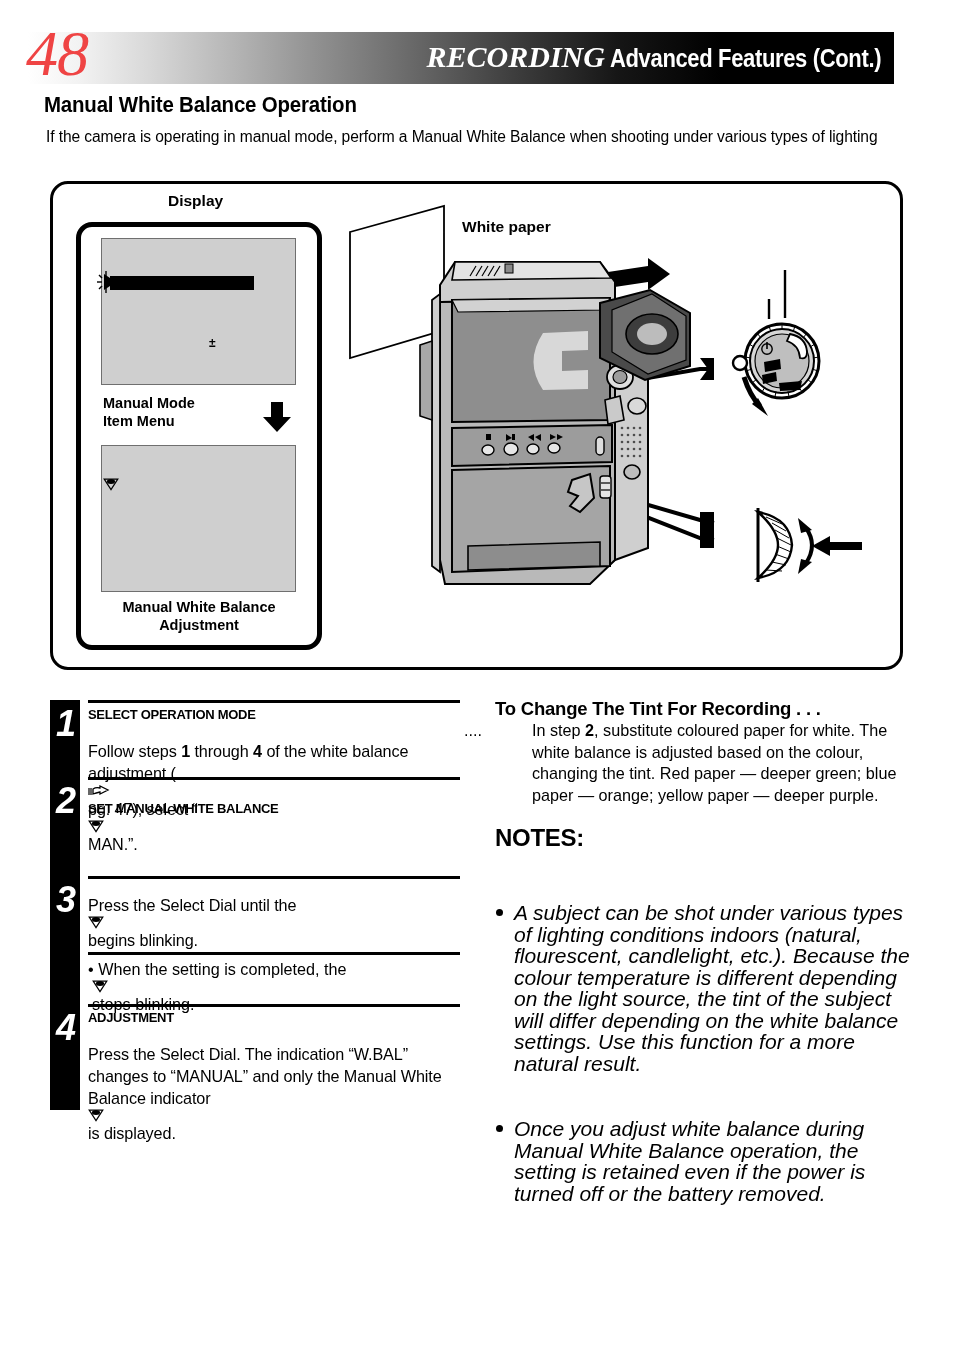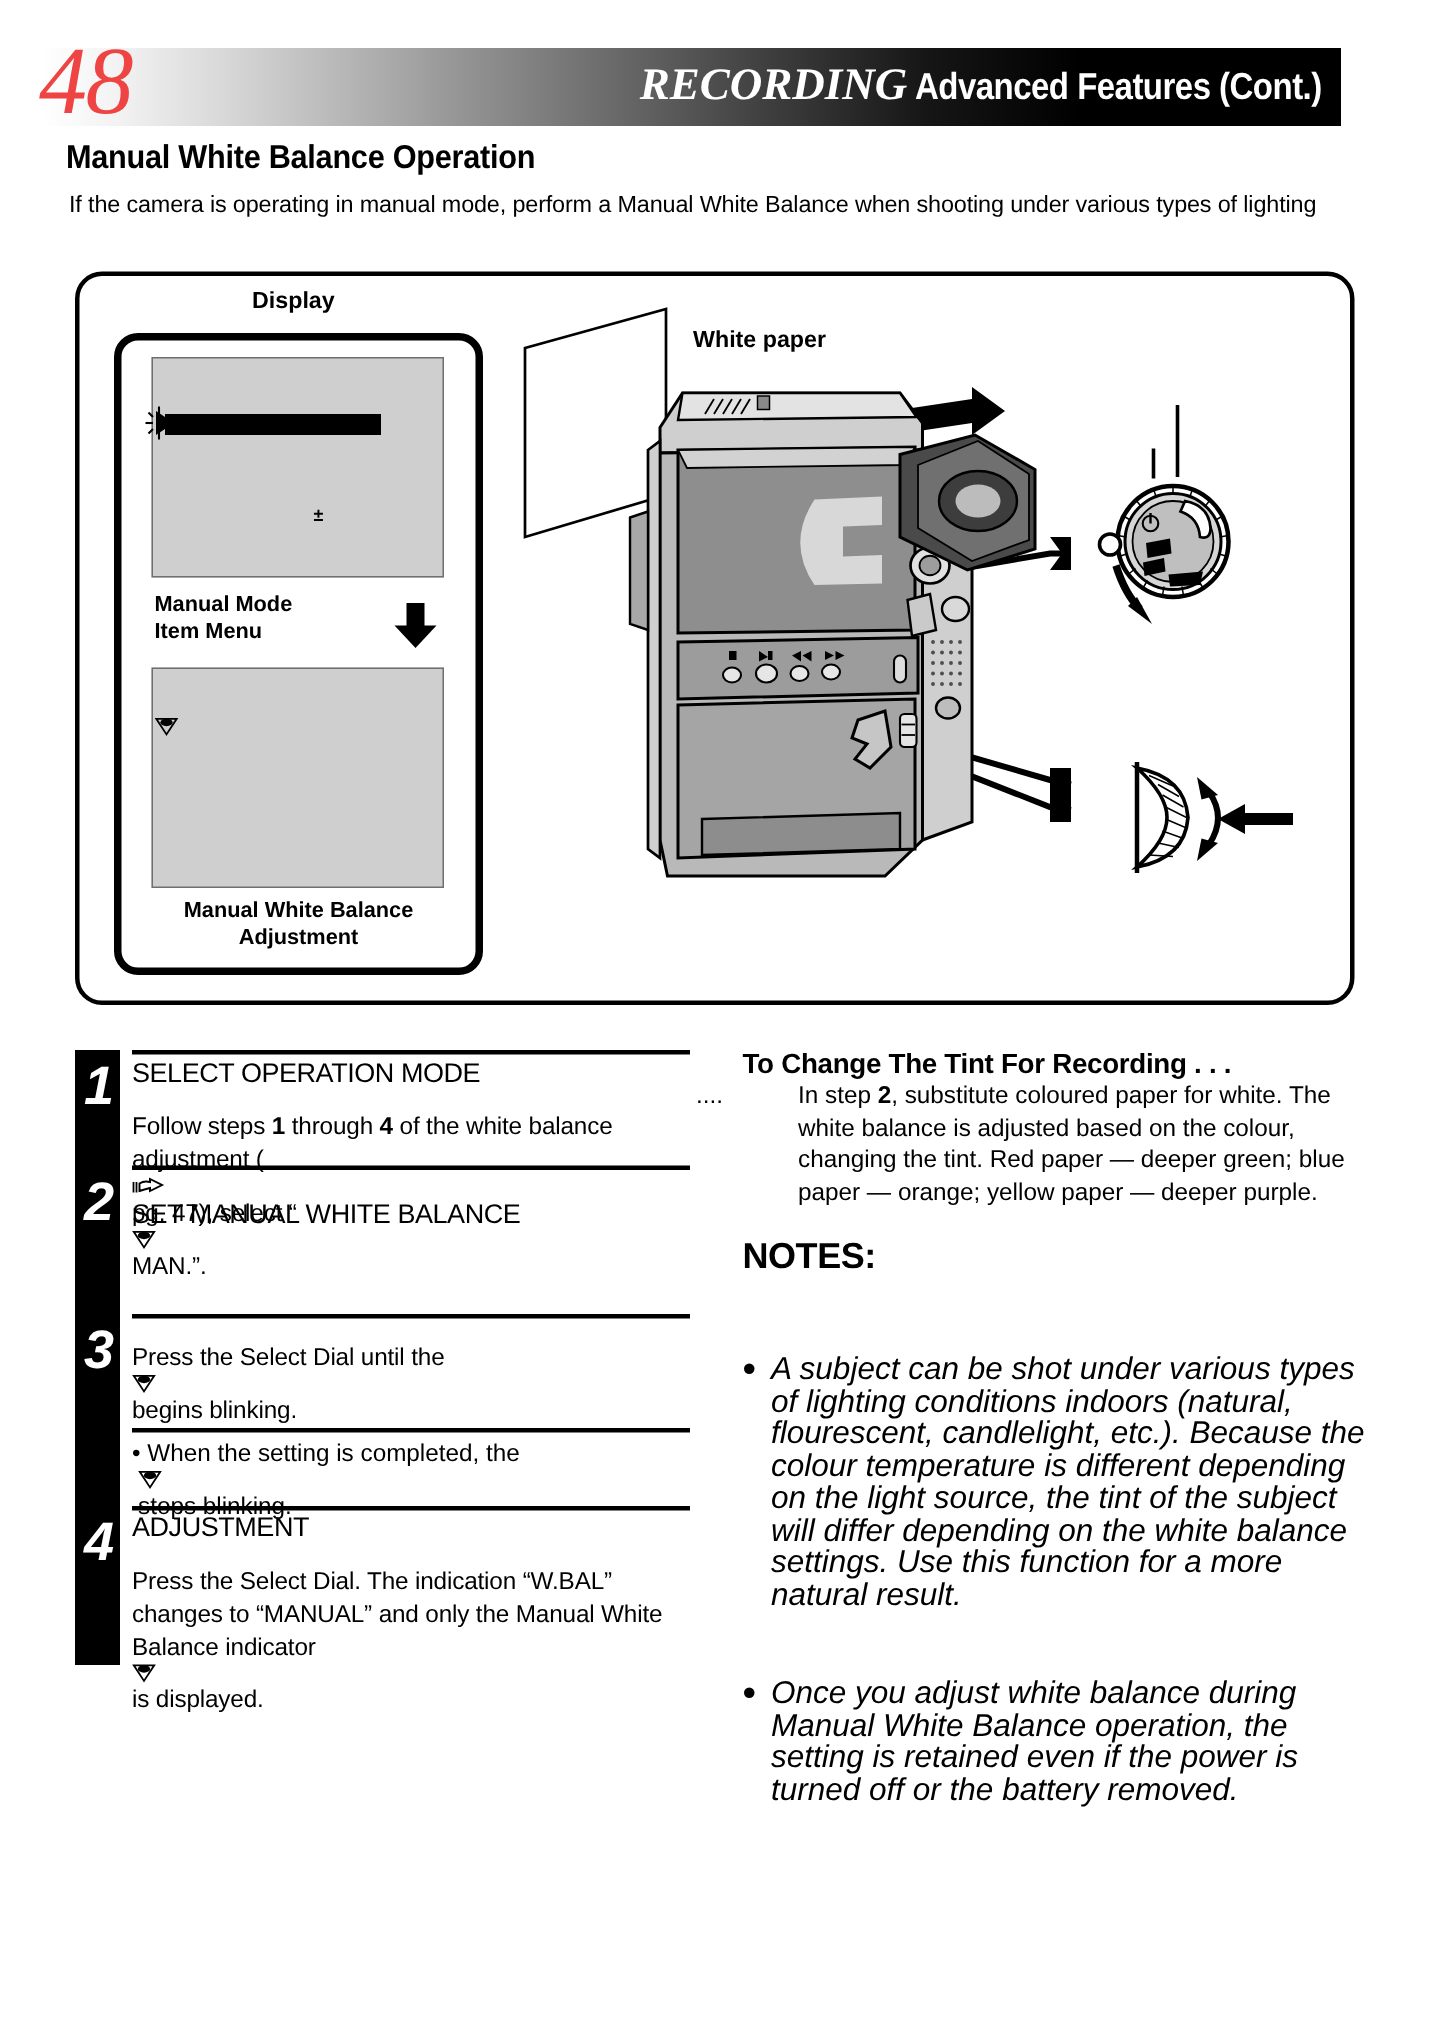--- a/index.html
+++ b/index.html
@@ -115,21 +115,21 @@
   .step-num {
     position: absolute; left: 52px;
     width: 28px; text-align: center;
     color: #fff; font-weight: bold; font-style: italic;
     font-size: 36px; line-height: 36px;
     font-family: "Liberation Sans", sans-serif;
   }
   .step-body { position: absolute; left: 88px; width: 372px; }
   .step-rule { position: absolute; left: 88px; width: 372px; height: 3px; background: #000; }
   .step-head {
-    font-weight: normal; font-size: 18px; line-height: 22px;
+    font-weight: bold; font-size: 13px; line-height: 22px;
     letter-spacing: -0.3px;
   }
   .step-text { font-size: 16.2px; line-height: 22px; letter-spacing: -0.1px; margin-top: 14px; }
   .bullet-line { font-size: 16.2px; line-height: 22px; }
 
   
   .tint-head {
     position: absolute; left: 495px; top: 698px;
     font-weight: bold; font-size: 18.5px; letter-spacing: -0.2px;
   }

